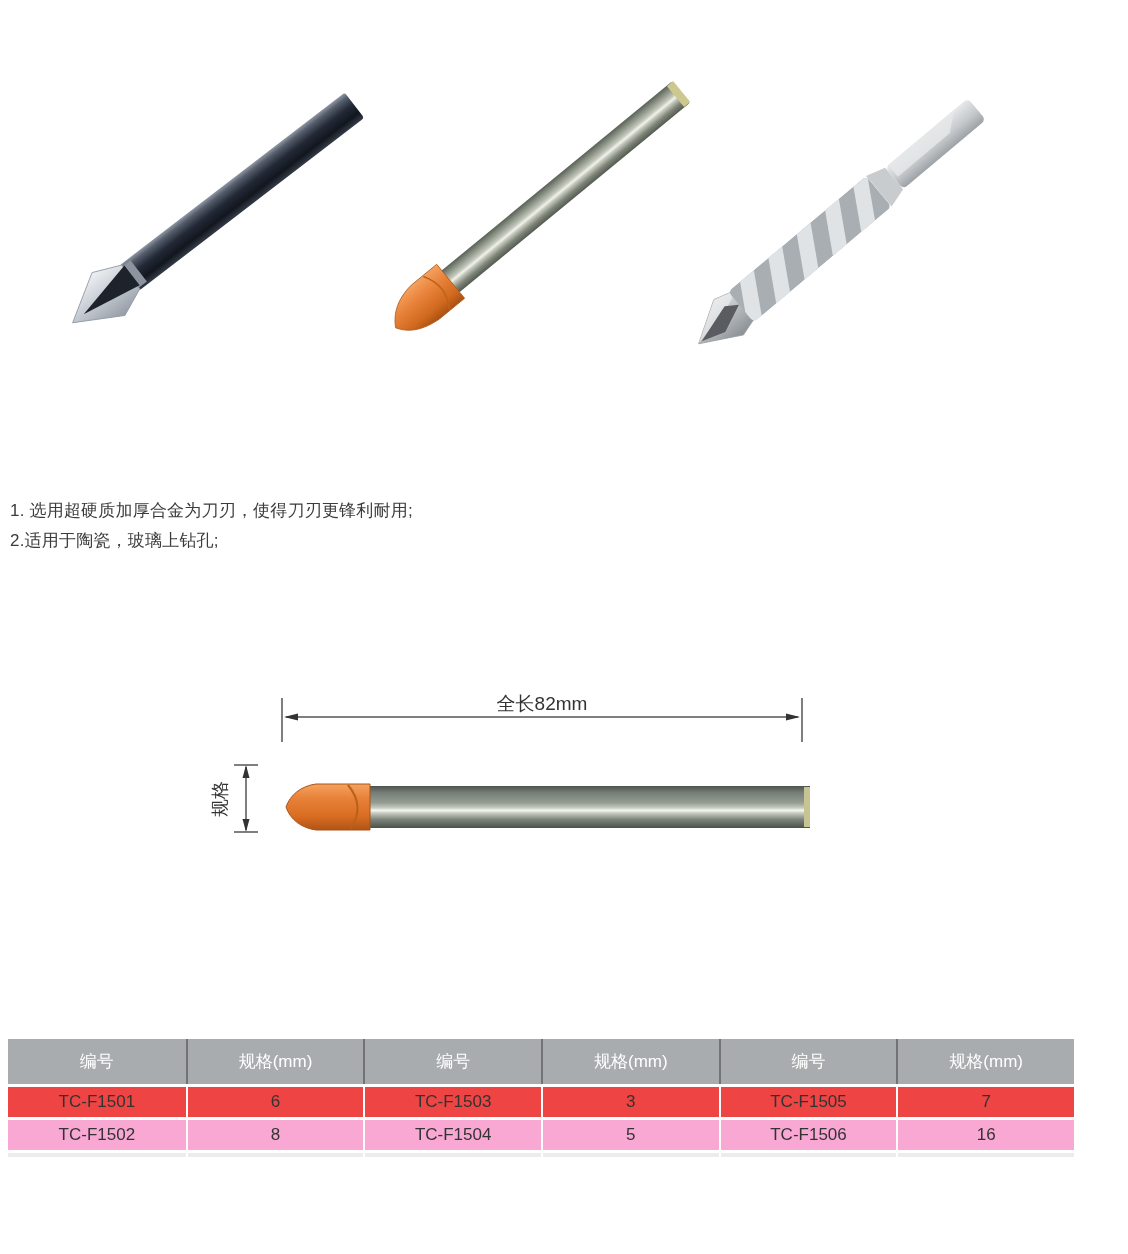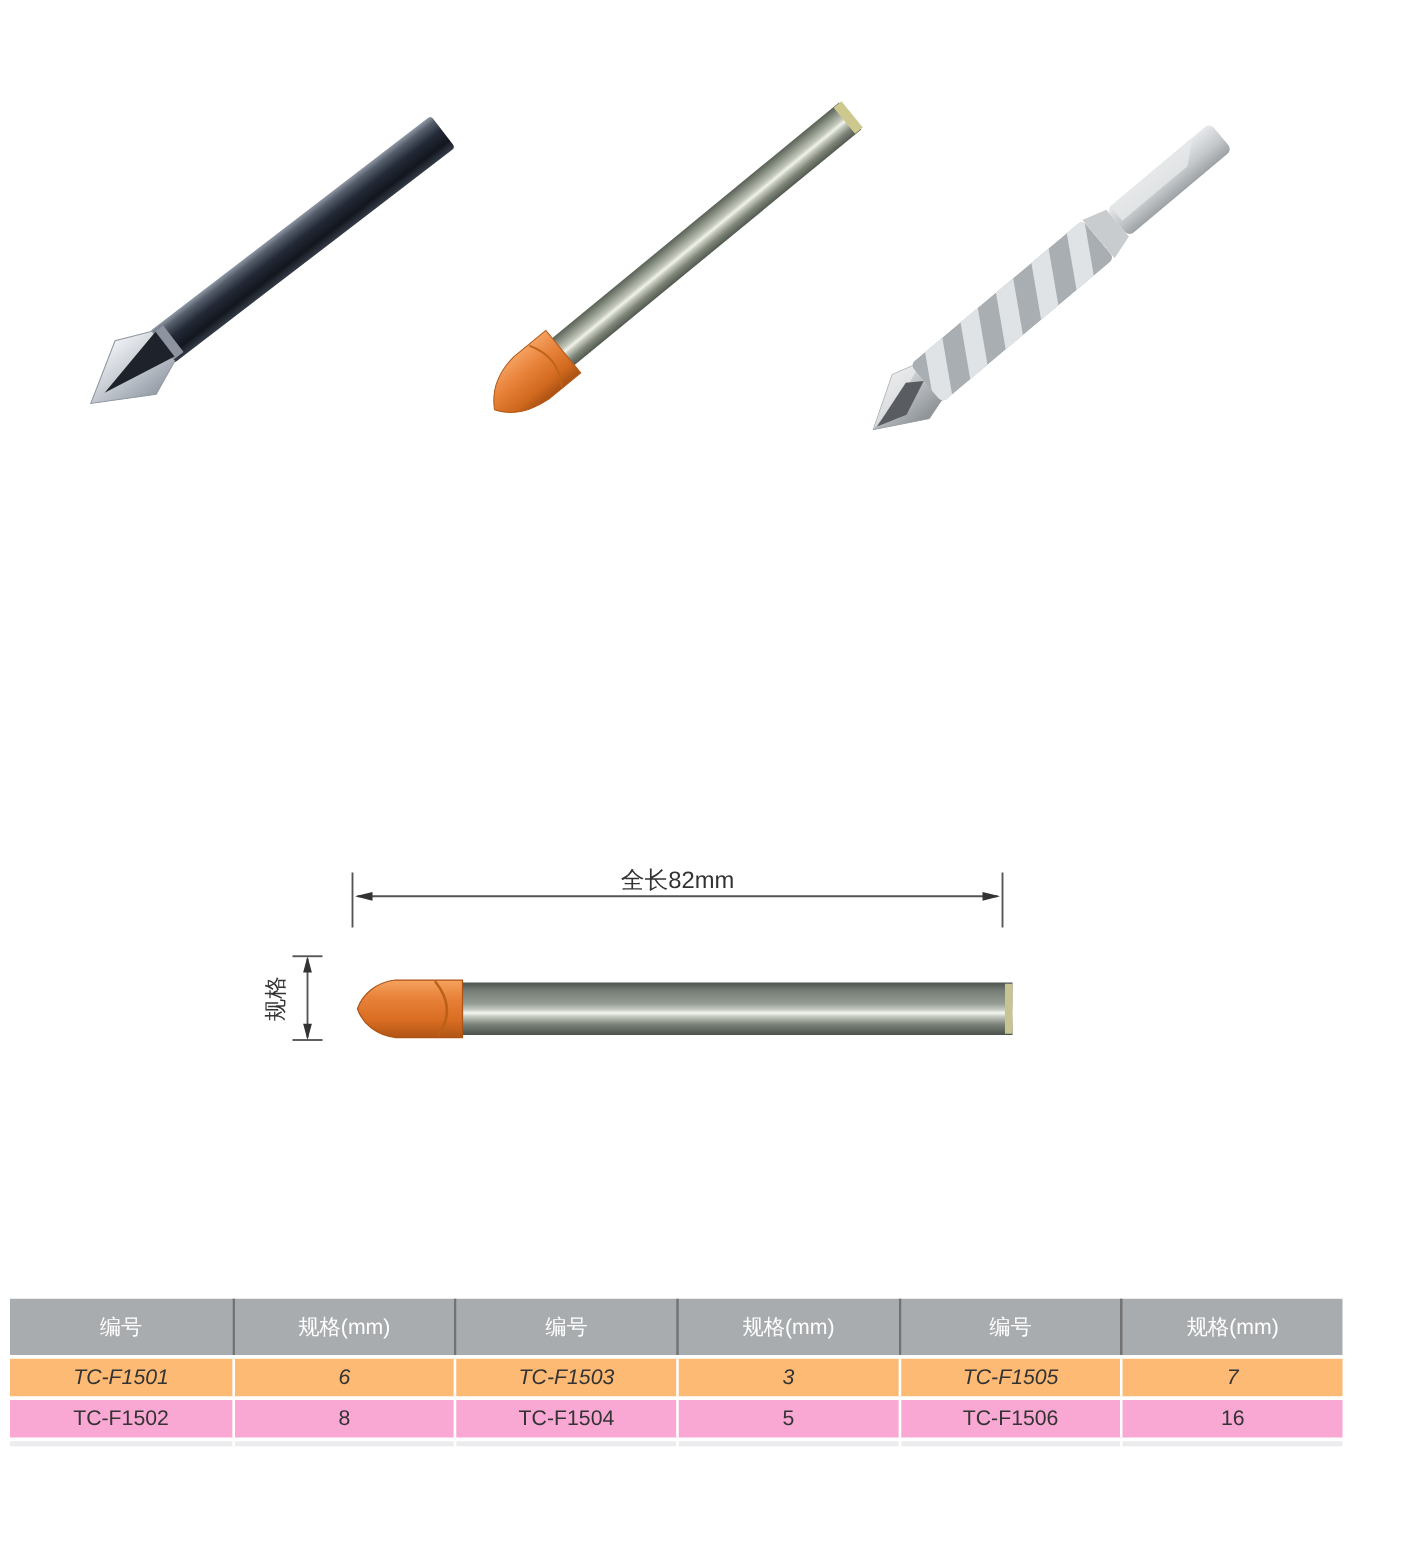--- a/index.html
+++ b/index.html
@@ -17,21 +17,21 @@
   .spec-table{
     position:absolute;left:8px;top:1039px;width:1066px;
     display:grid;grid-template-columns:repeat(6,1fr);
     grid-template-rows:45px 30px 30px 4px;row-gap:3px;
   }
   .spec-table .cell{
     display:flex;align-items:center;justify-content:center;
     font-size:17px;overflow:hidden;white-space:nowrap;
   }
   .spec-table .th{background:#a9acae;color:#ffffff;border-left:2px solid #737373;}
-  .spec-table .r1{background:#fdba74;color:#333;border-left:2px solid #ffffff;font-style:italic;}
+  .spec-table .r1{background:#ef4444;color:#333;border-left:2px solid #ffffff;}
   .spec-table .r2{background:#f9a8d4;color:#333;border-left:2px solid #ffffff;}
   .spec-table .r3{background:#ececee;border-left:2px solid #ffffff;height:4px;}
   .spec-table .c0{border-left:none;}
 </style>
 </head>
 <body>
 
 <div class="stage">
 
   <svg class="bit-svg" style="left:50px;top:80px" width="330" height="270">
@@ -111,20 +111,22 @@
         <polygon points="157,24 175,24 203,-24 185,-24" fill="#e0e3e5"></polygon>
         <polygon points="194,24 212,24 240,-24 222,-24" fill="#e0e3e5"></polygon>
       </g>
       <polygon points="236,-20 256,-14 256,14 236,20" fill="#c8ccce"></polygon>
       <rect x="256" y="-14" width="108" height="28" rx="5" fill="url(#b3shank)"></rect>
       <polygon points="260,-14 346,-14 328,1 260,1" fill="#e5e7e9" opacity="0.85"></polygon>
     </g>
   </svg>
 
   <div class="features">
+    <div>1. 选用超硬质加厚合金为刀刃，使得刀刃更锋利耐用;</div>
+    <div>2.适用于陶瓷，玻璃上钻孔;</div>
   </div>
 
   <svg class="diagram-svg" width="640" height="180">
     <defs>
       <linearGradient id="dg-or" gradientUnits="userSpaceOnUse" x1="0" y1="104" x2="0" y2="150">
         <stop offset="0" stop-color="#f5a35f"></stop>
           <stop offset="0.30" stop-color="#e8823a"></stop>
         <stop offset="0.70" stop-color="#d96d22"></stop>
           <stop offset="1" stop-color="#b05415"></stop>
       </linearGradient>

